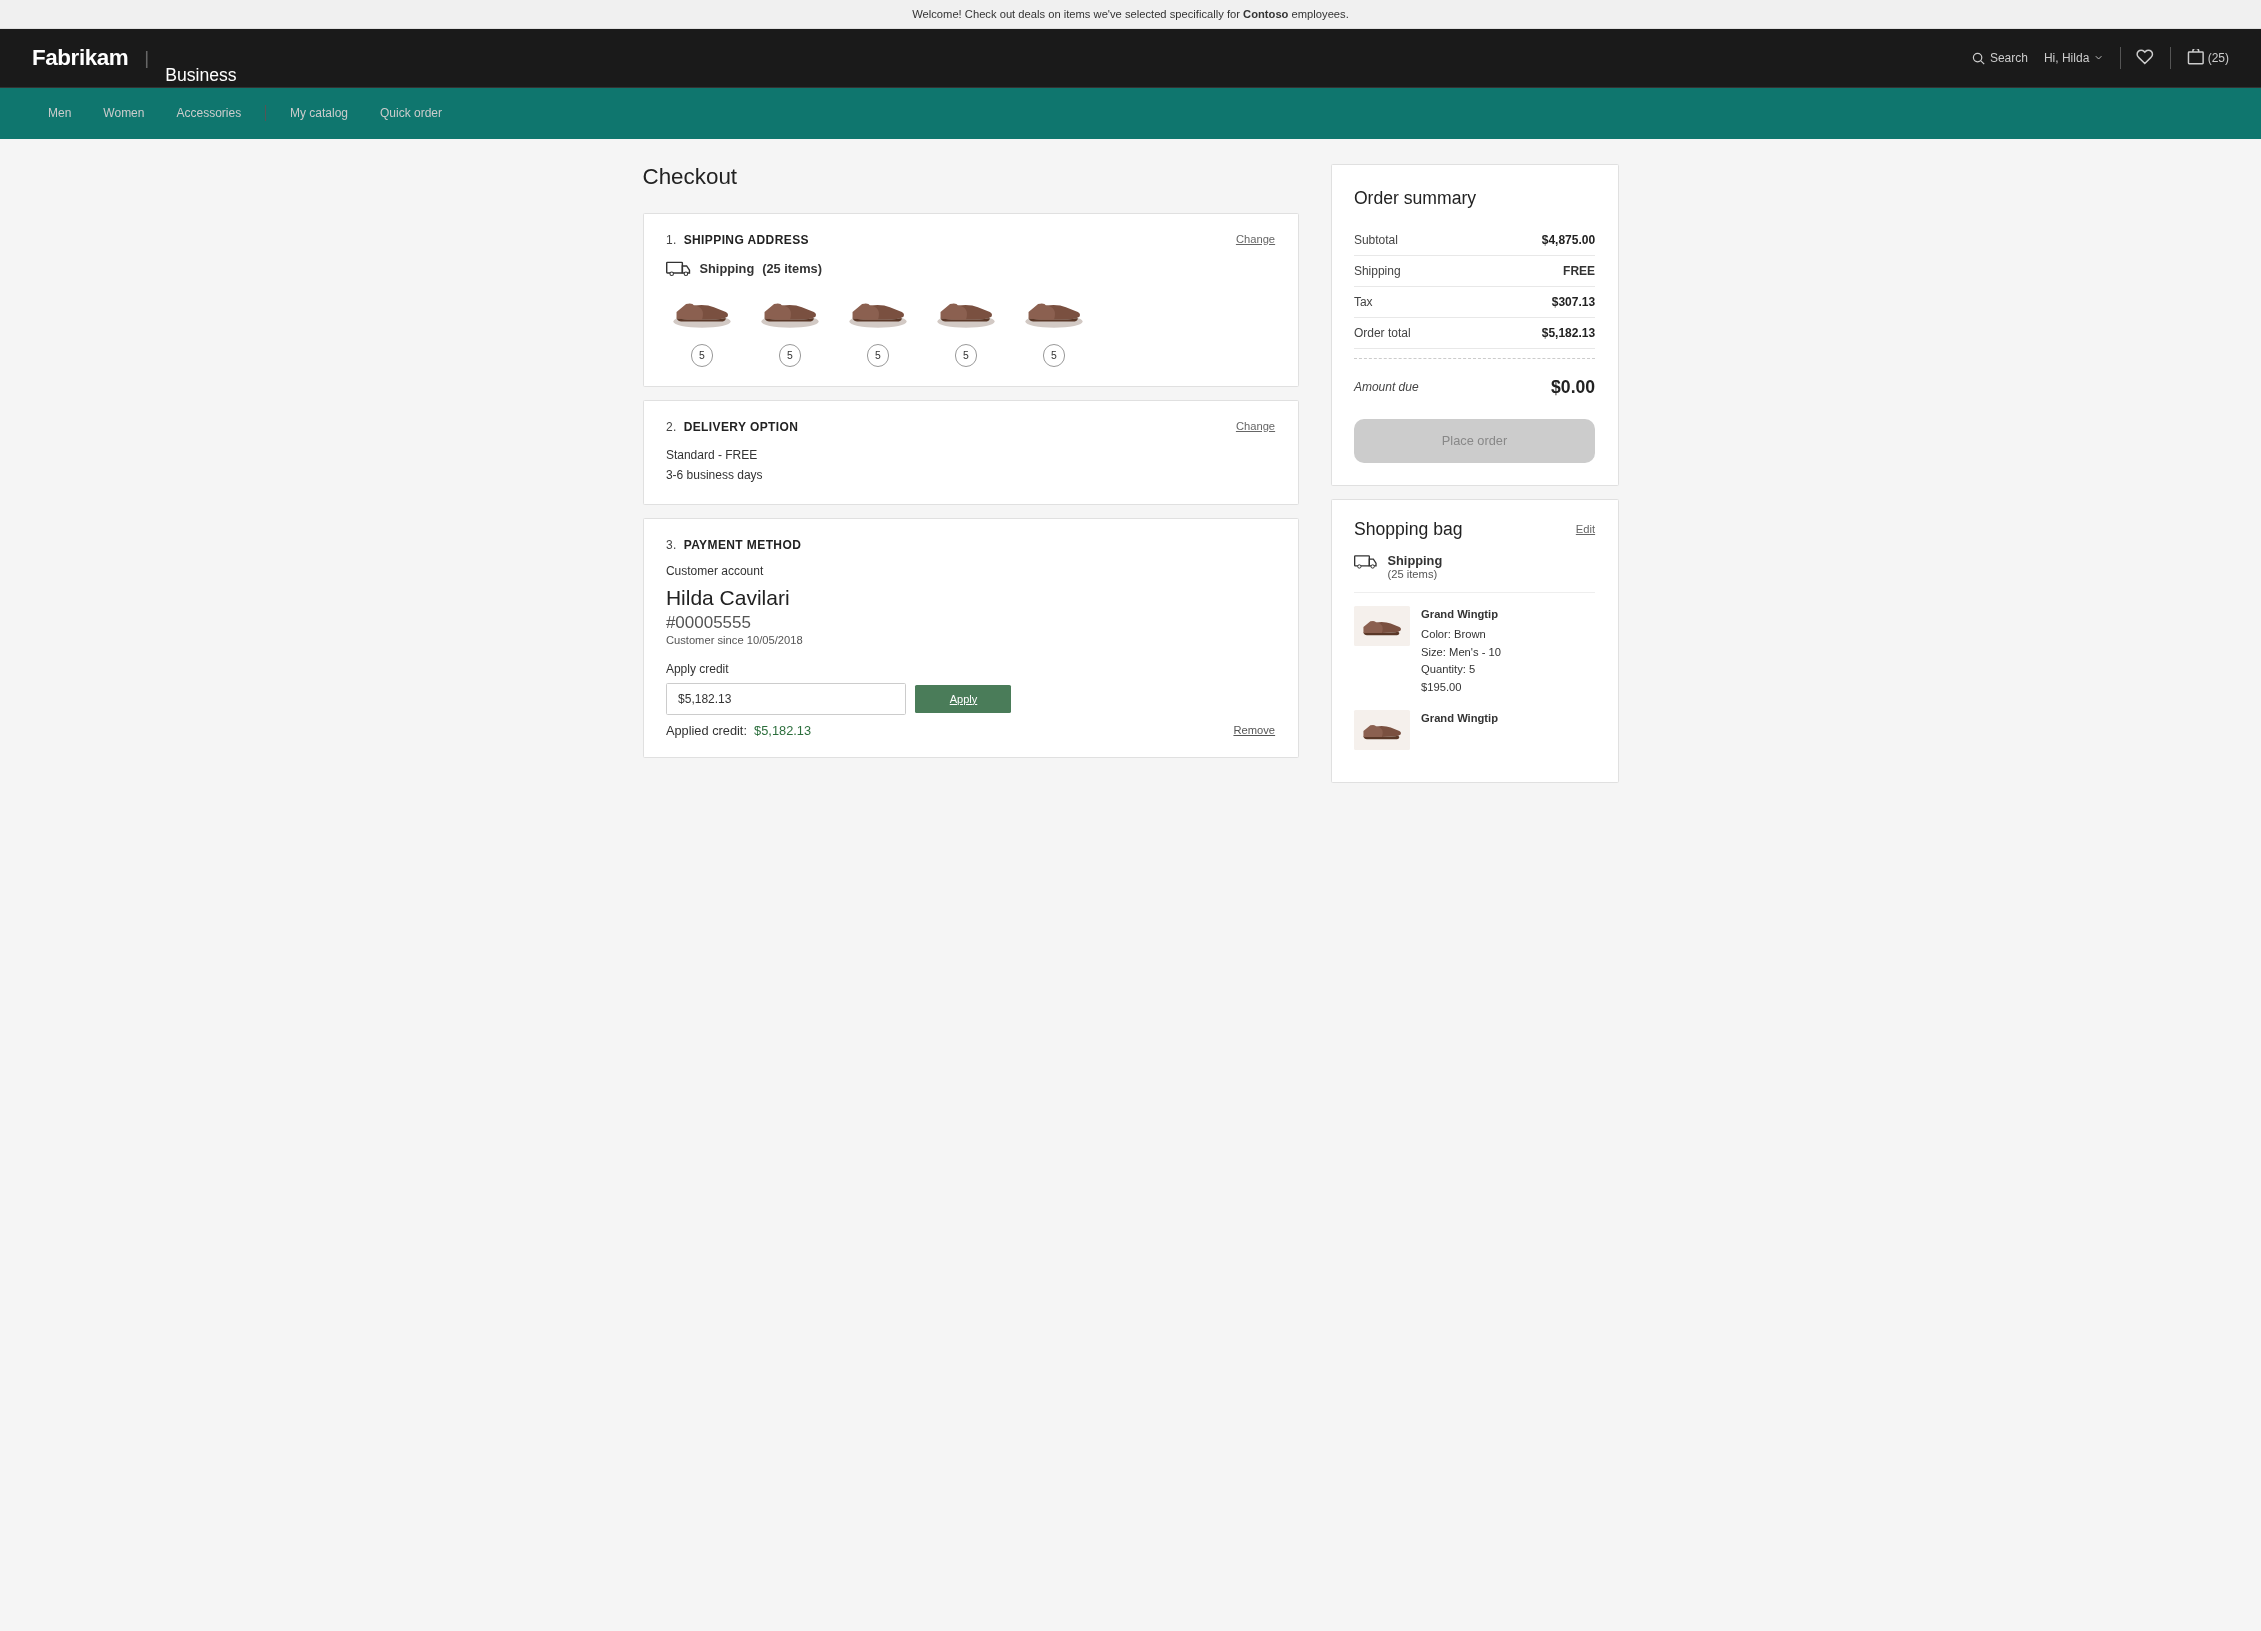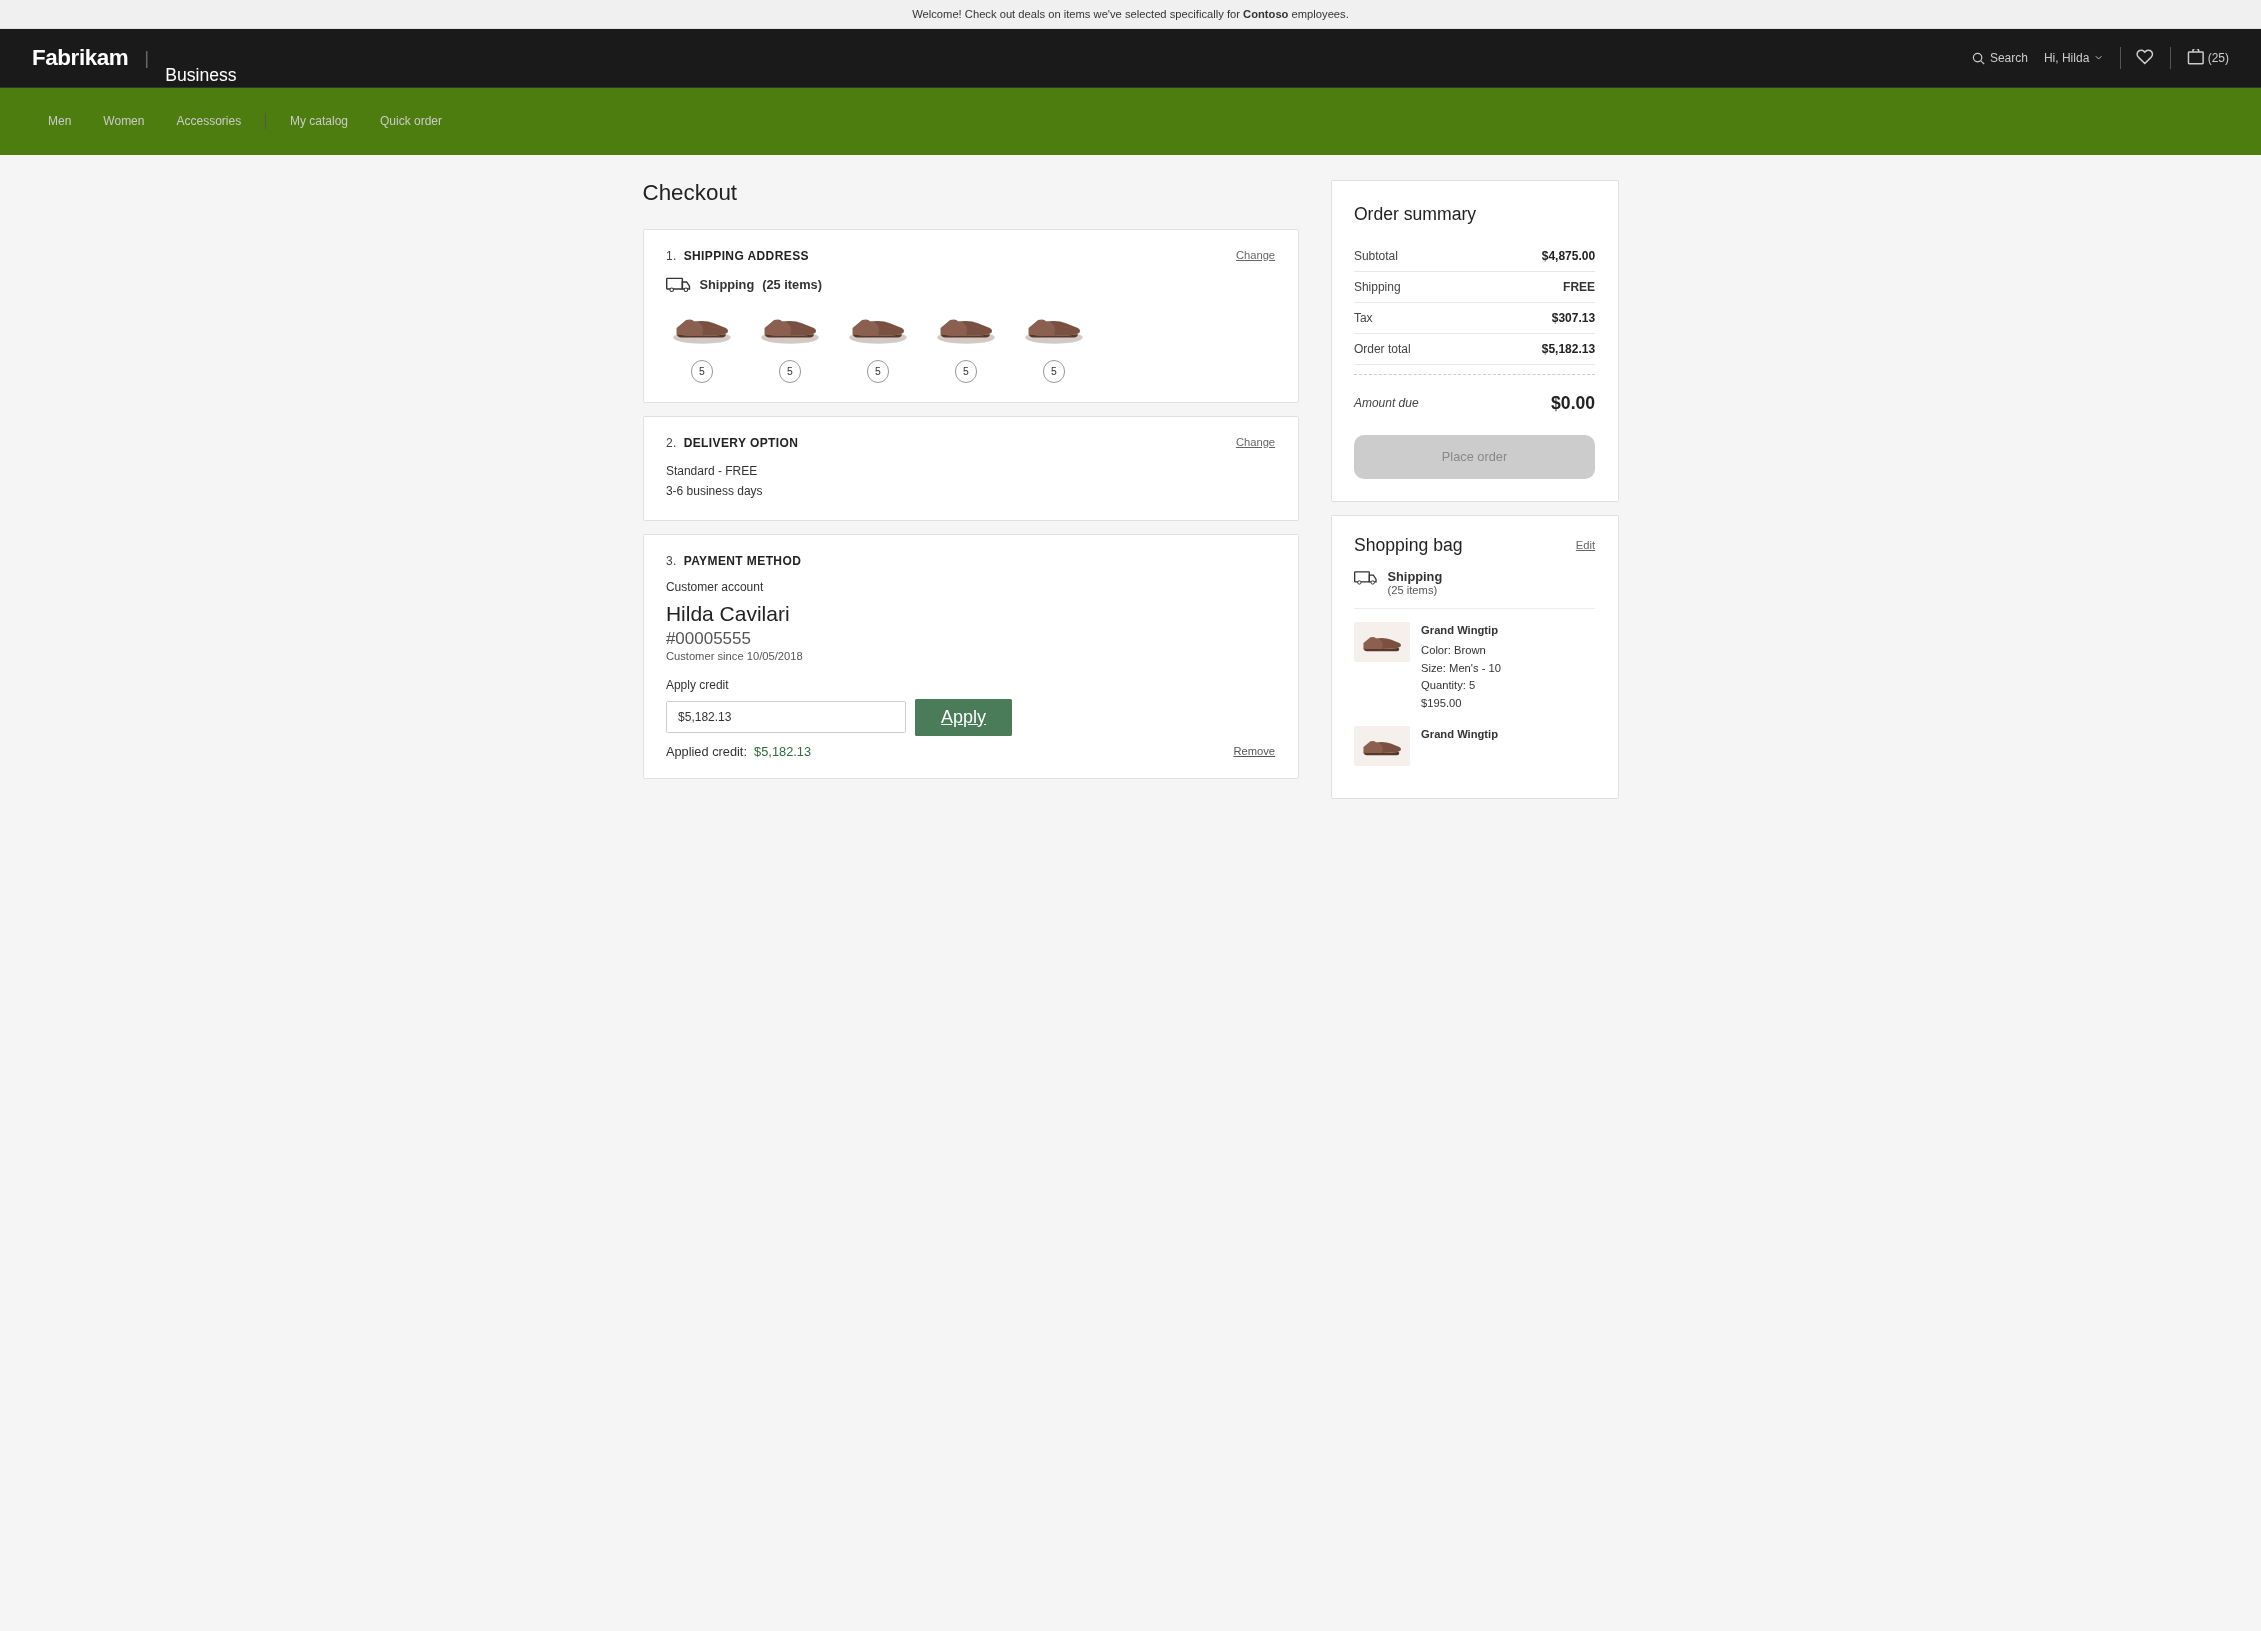--- a/index.html
+++ b/index.html
@@ -89,22 +89,22 @@
       background: none;
       border: none;
       cursor: pointer;
       color: #ccc;
       font-size: 12px;
     }
     .cart-btn svg { width: 17.6px; height: 17.6px; fill: none; stroke: #ccc; stroke-width: 2; }
 
     
     .nav {
-      background: #4d7c0f;
-      padding: 12px 32px;
+      background: #0f766e;
+      padding: 4px 32px;
       display: flex;
       align-items: center;
       gap: 0;
       border-top: 0.8px solid #333;
     }
     .nav-link {
       color: #ccc;
       text-decoration: none;
       padding: 14.4px 16px;
       font-size: 12px;
@@ -235,21 +235,21 @@
       border-radius: 1.6px;
       font-size: 12px;
       color: #333;
       background: #fff;
     }
     .apply-btn {
       background: #4a7c59;
       color: #fff;
       border: none;
       padding: 8px 25.6px;
-      font-size: 18px;
+      font-size: 11px;
       font-weight: 500;
       cursor: pointer;
       border-radius: 1.6px;
       min-width: 96px;
       text-decoration: underline;
     }
 
     .applied-credit-row {
       display: flex;
       justify-content: space-between;

